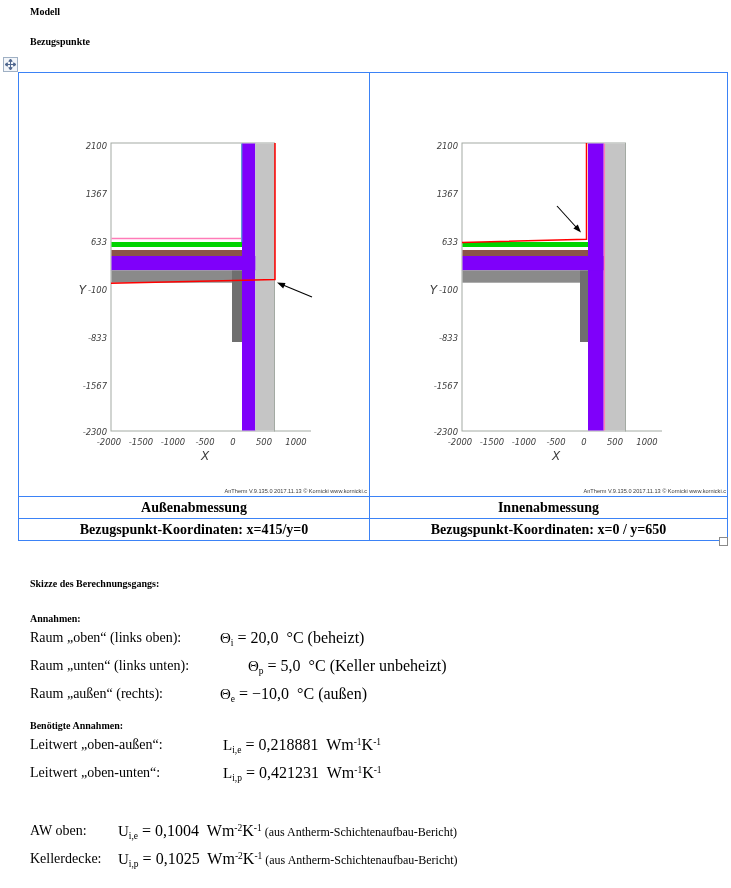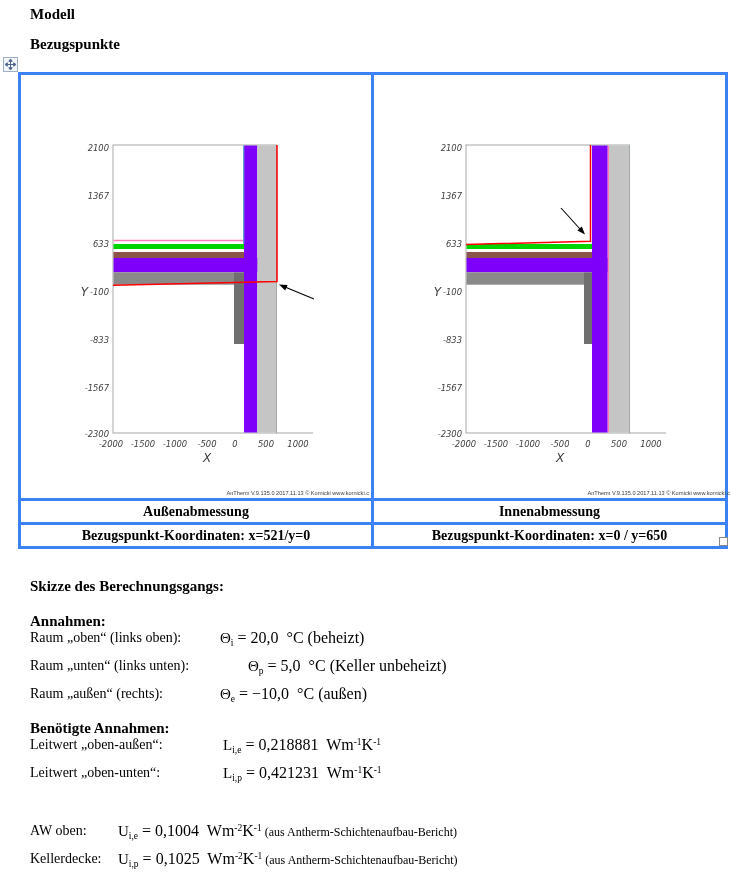--- a/index.html
+++ b/index.html
@@ -1,22 +1,22 @@
 <!DOCTYPE html>
 <html><head>
 <meta charset="utf-8">
 <style>
   html,body{margin:0;padding:0;background:#ffffff;}
   .page{position:relative;width:731px;height:888px;background:#fff;
         font-family:"Liberation Serif",serif;color:#000;overflow:hidden;}
   .abs{position:absolute;}
-  .h{font-weight:bold;font-size:15px;}
+  .h{font-weight:bold;font-size:10px;}
   
   table.main{border-collapse:collapse;table-layout:fixed;}
-  table.main td{border:3px solid #3b82f6;padding:0;vertical-align:top;}
+  table.main td{border:1px solid #3b82f6;padding:0;vertical-align:top;}
   td.diag{height:423px;position:relative;background:#fff;}
   td.cap{height:20px;text-align:center;font-weight:bold;font-size:14px;line-height:21px;}
   svg{display:block;}
   .plot-tick{font-family:"DejaVu Sans",sans-serif;font-style:italic;font-size:8.4px;fill:#3d3d3d;}
   .plot-axis-label{font-family:"DejaVu Sans",sans-serif;font-style:italic;font-size:12px;fill:#3d3d3d;}
   .credit{font-family:"Liberation Sans",sans-serif;font-size:5.6px;fill:#3c3c3c;}
   
   .lbl{font-size:14px;text-align:center;}
   .fvar{font-size:15px;}
   .fsub{font-size:9.5px;vertical-align:-3px;}
@@ -135,21 +135,21 @@
           <text class="plot-axis-label" x="186" y="387" text-anchor="middle">X</text>
           <text class="credit" x="356" y="420" text-anchor="end">AnTherm V.9.135.0 2017.11.13 © Kornicki www.kornicki.c</text>
         </svg>
       </td>
     </tr>
     <tr>
       <td class="cap">Außenabmessung</td>
       <td class="cap">Innenabmessung</td>
     </tr>
     <tr>
-      <td class="cap">Bezugspunkt-Koordinaten: x=521/y=0</td>
+      <td class="cap">Bezugspunkt-Koordinaten: x=415/y=0</td>
       <td class="cap">Bezugspunkt-Koordinaten: x=0 / y=650</td>
     </tr>
   </tbody>
     </table>
 
   <div class="abs resizebox" style="left:719px;top:537px;"></div>
 
   <div class="abs h" style="left:30px;top:578px;">Skizze des Berechnungsgangs:</div>
 
   <div class="abs h" style="left:30px;top:613px;">Annahmen:</div>

